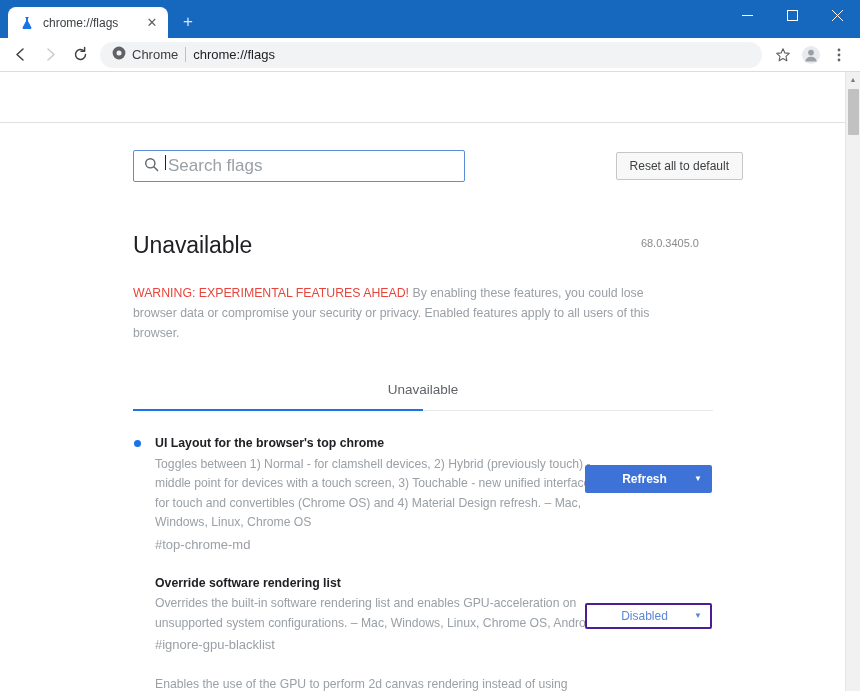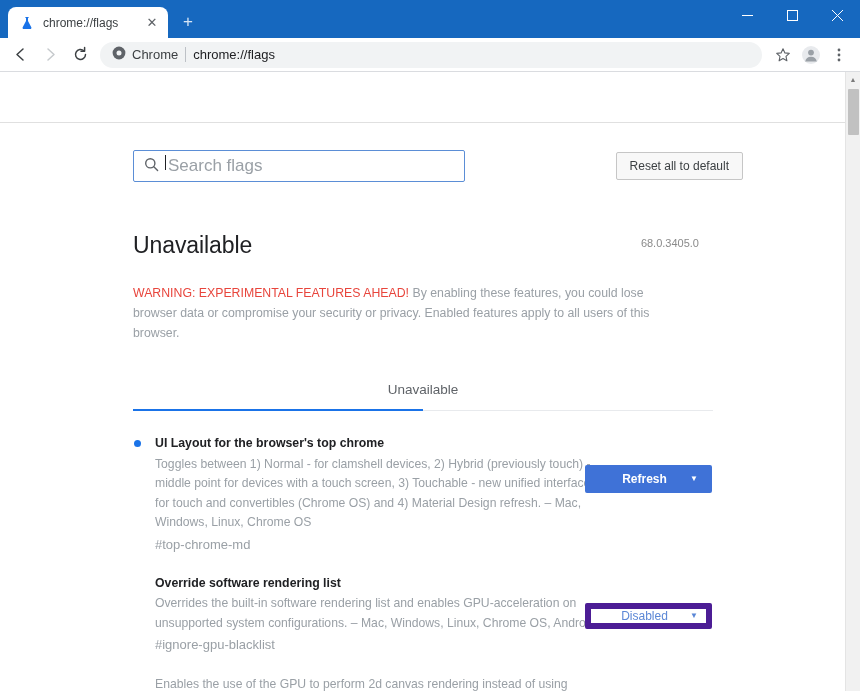--- a/index.html
+++ b/index.html
@@ -227,21 +227,21 @@
   }
   .exp-id {
     display: inline-block;
     font-size: 13px; color: #9aa0a6;
     margin-top: 4px;
   }
   .exp-select {
     position: absolute;
     left: 452px;
     width: 127px; height: 26px;
-    border: 6px solid #4c1d95;
+    border: 2px solid #4c1d95;
     border-radius: 2px;
     background: #ffffff;
     color: #5b87d6;
     font-size: 12px;
     font-family: "Liberation Sans", sans-serif;
     display: flex; align-items: center; justify-content: center;
     padding: 0 8px;
   }
   .exp-select.primary {
     background: #3f72d7;

